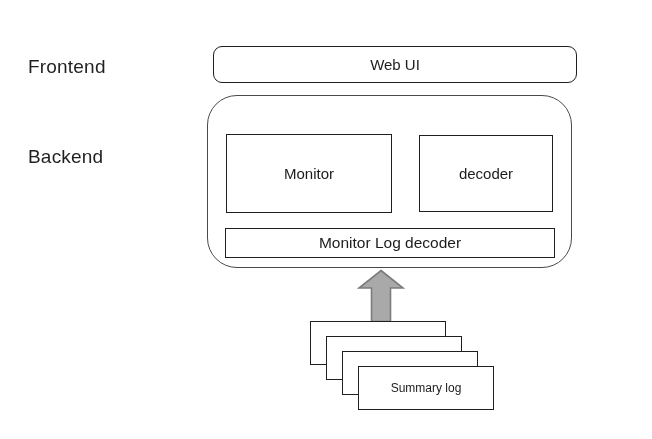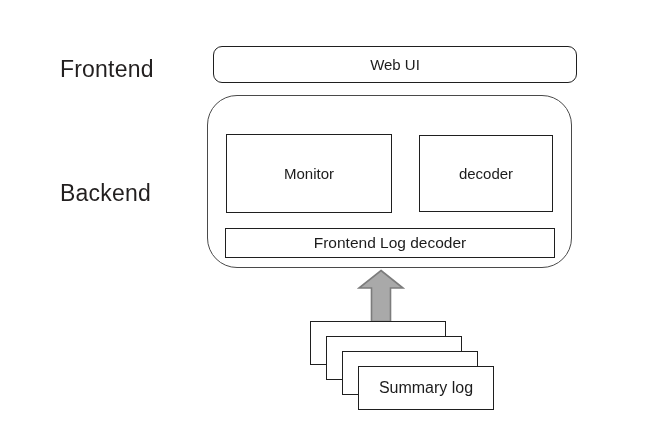--- a/index.html
+++ b/index.html
@@ -12,25 +12,24 @@
     width: 652px;
     height: 439px;
     background: #ffffff;
     font-family: "Liberation Sans", "DejaVu Sans", sans-serif;
     color: #1f1f1f;
     overflow: hidden;
   }
   .abs { position: absolute; }
 
   .section-label {
-    font-size: 23px;
+    font-size: 19px;
     letter-spacing: 0.2px;
     color: #221f1f;
     white-space: nowrap;
-    margin-left: 32px;
   }
 
   .box {
     box-sizing: border-box;
     background: #ffffff;
     border: 1.5px solid #1f1f1f;
     display: flex;
     align-items: center;
     justify-content: center;
     font-size: 15px;
@@ -61,55 +60,55 @@
   .arrow-wrap { left: 355px; top: 269px; width: 52px; height: 53px; z-index: 0; }
 
   .log-card {
     box-sizing: border-box;
     width: 136px; height: 44px;
     background: #ffffff;
     border: 1.5px solid #1f1f1f;
     display: flex;
     align-items: center;
     justify-content: center;
-    font-size: 16px;
+    font-size: 12px;
     color: #1c1c1c;
     overflow: hidden;
     white-space: nowrap;
   }
   .log-card-1 { left: 310px; top: 321px; z-index: 1; }
   .log-card-2 { left: 326px; top: 336px; z-index: 2; }
   .log-card-3 { left: 342px; top: 351px; z-index: 3; }
   .log-card-4 { left: 358px; top: 366px; z-index: 4; }
 </style>
 </head>
 <body>
 
 <div class="canvas">
 
   <div class="abs section-label" style="left:28px; top:56px;">Frontend</div>
 
-  <div class="abs section-label" style="left:28px; top:180px;">Backend</div>
+  <div class="abs section-label" style="left:28px; top:146px;">Backend</div>
 
   <div class="abs box webui-box">
     <span>Web UI</span>
   </div>
 
   <div class="abs backend-container"></div>
 
   <div class="abs box monitor-box">
     <span>Monitor</span>
   </div>
 
   <div class="abs box lineage-box">
     <span>decoder</span>
   </div>
 
   <div class="abs box decoder-bar">
-    <span>Frontend Log decoder</span>
+    <span>Monitor Log decoder</span>
   </div>
 
   <div class="abs arrow-wrap">
     <svg width="52" height="53" viewBox="0 0 52 53">
       <polygon points="26,1.5 48,19 35.5,19 35.5,52.5 16.5,52.5 16.5,19 4,19" stroke-width="1.6" stroke-linejoin="miter" fill="#a9a9a9" stroke="#7c7c7c"></polygon>
     </svg>
   </div>
 
   <div class="abs log-card log-card-1">
     <span>Summary log</span>

